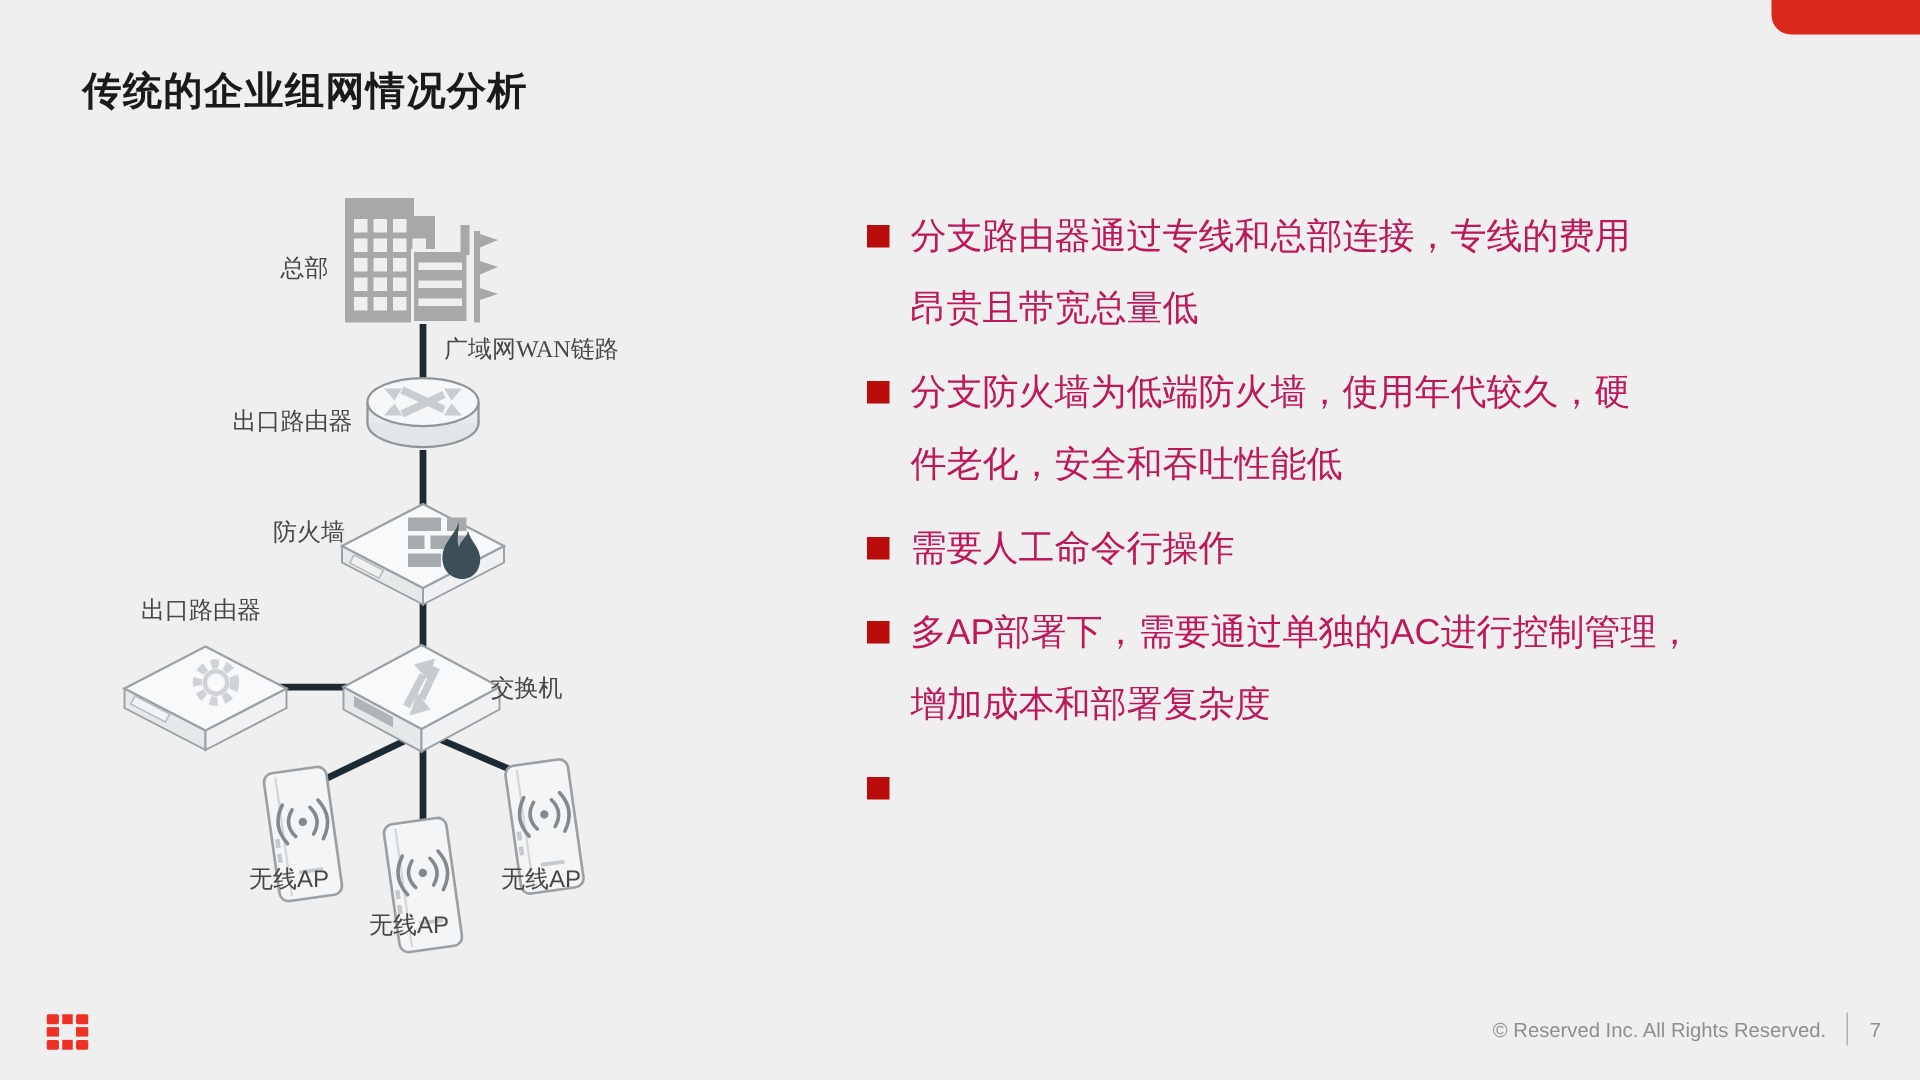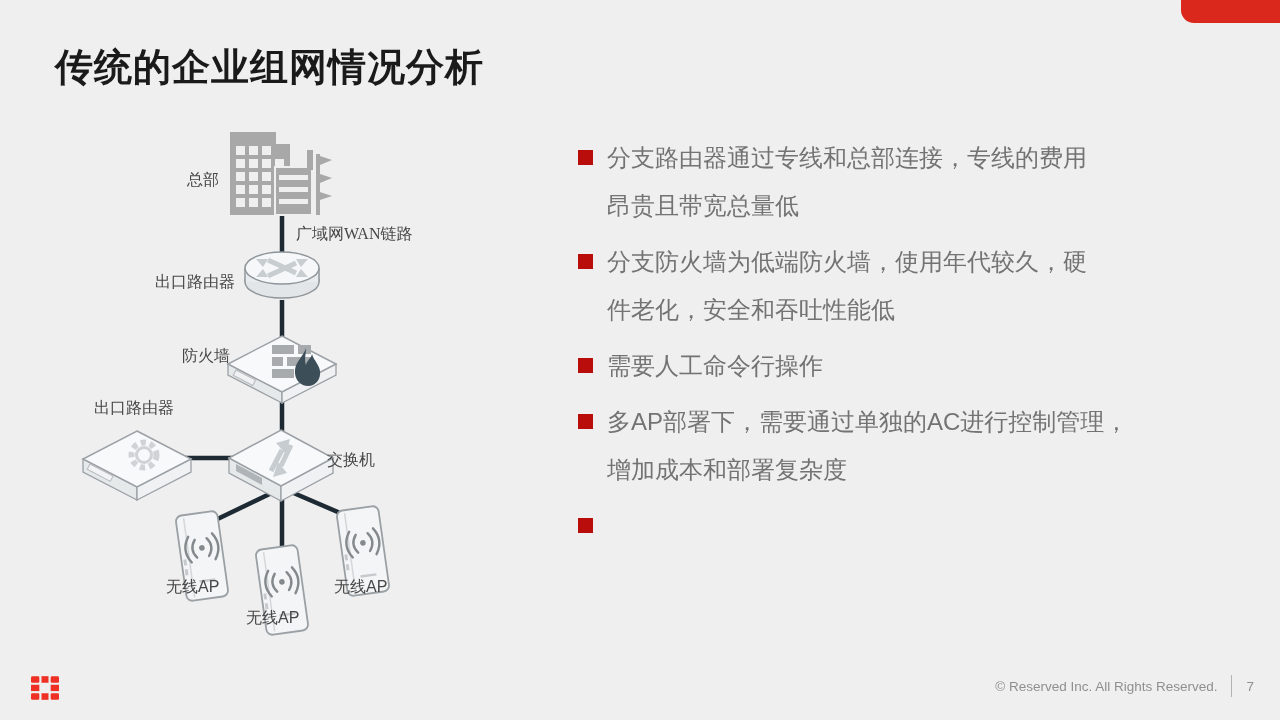--- a/index.html
+++ b/index.html
@@ -14,21 +14,21 @@
 
   .accent-bar {
     position:absolute; top:0; right:0;
     width:99px; height:23px;
     background:#DA291C;
     border-bottom-left-radius:13px;
   }
 
   .title {
     position:absolute; left:55px; top:46px;
-    font-size:38px; font-weight:bold; color:#1a1a1a;
+    font-size:26px; font-weight:bold; color:#1a1a1a;
     letter-spacing:1px; line-height:1.15;
   }
 
   .diagram-svg { position:absolute; left:60px; top:112px; width:460px; height:560px; }
 
   .lbl {
     position:absolute; font-size:16px; color:#474747; white-space:nowrap; line-height:20px;
   }
   .lbl-hq        { left:187px; top:170px; }
   .lbl-wan       { left:296px; top:224px;font-family:Liberation Serif, serif; }
@@ -42,21 +42,21 @@
 
   .bullets {
     position:absolute; left:578px; top:134px; width:610px;
     list-style:none;
   }
   .bullets li { display:flex; margin-bottom:8px; }
   .marker {
     flex:none; width:15px; height:15px; background:#B90D0B;
     margin:16px 14px 0 0;
   }
-  .btext { font-size:24px; line-height:48px; color:#737373; }
+  .btext { font-size:24px; line-height:48px; color:#be185d; }
   .bl { display:block; white-space:nowrap; }
 
   .footer {
     position:absolute; right:26px; top:672px; height:28px;
     display:flex; align-items:center; gap:14px;
     font-size:13.5px; color:#8f8f8f;
   }
   .footer-divider { width:1px; height:22px; background:#b3b3b3; }
   .logo { position:absolute; left:31px; top:676px; }
 </style>

